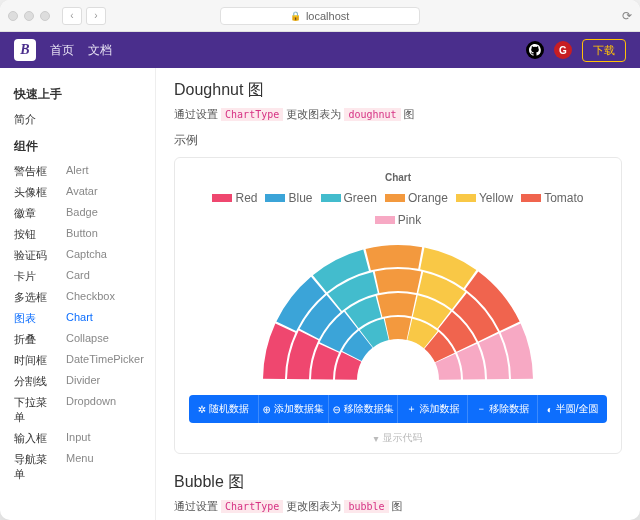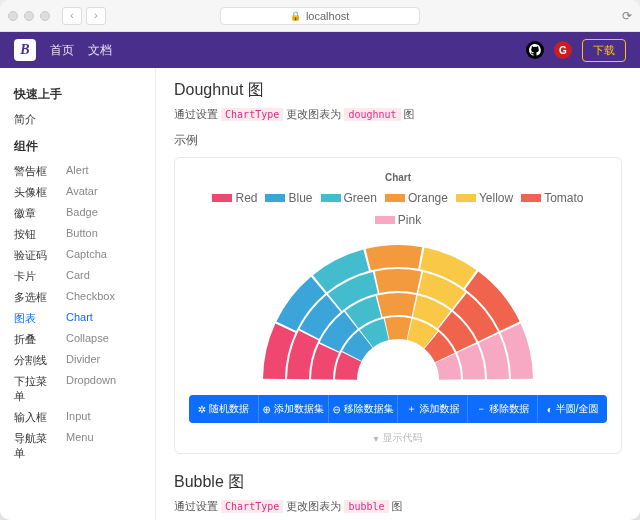--- a/index.html
+++ b/index.html
@@ -120,20 +120,24 @@
         </div>
         <div class="sitem active">
           <span class="zh">图表</span>
           <span class="en">Chart</span>
         </div>
         <div class="sitem">
           <span class="zh">折叠</span>
           <span class="en">Collapse</span>
         </div>
         <div class="sitem">
+          <span class="zh">时间框</span>
+          <span class="en">DateTimePicker</span>
+        </div>
+        <div class="sitem">
           <span class="zh">分割线</span>
           <span class="en">Divider</span>
         </div>
         <div class="sitem">
           <span class="zh">下拉菜单</span>
           <span class="en">Dropdown</span>
         </div>
         <div class="sitem">
           <span class="zh">输入框</span>
           <span class="en">Input</span>

